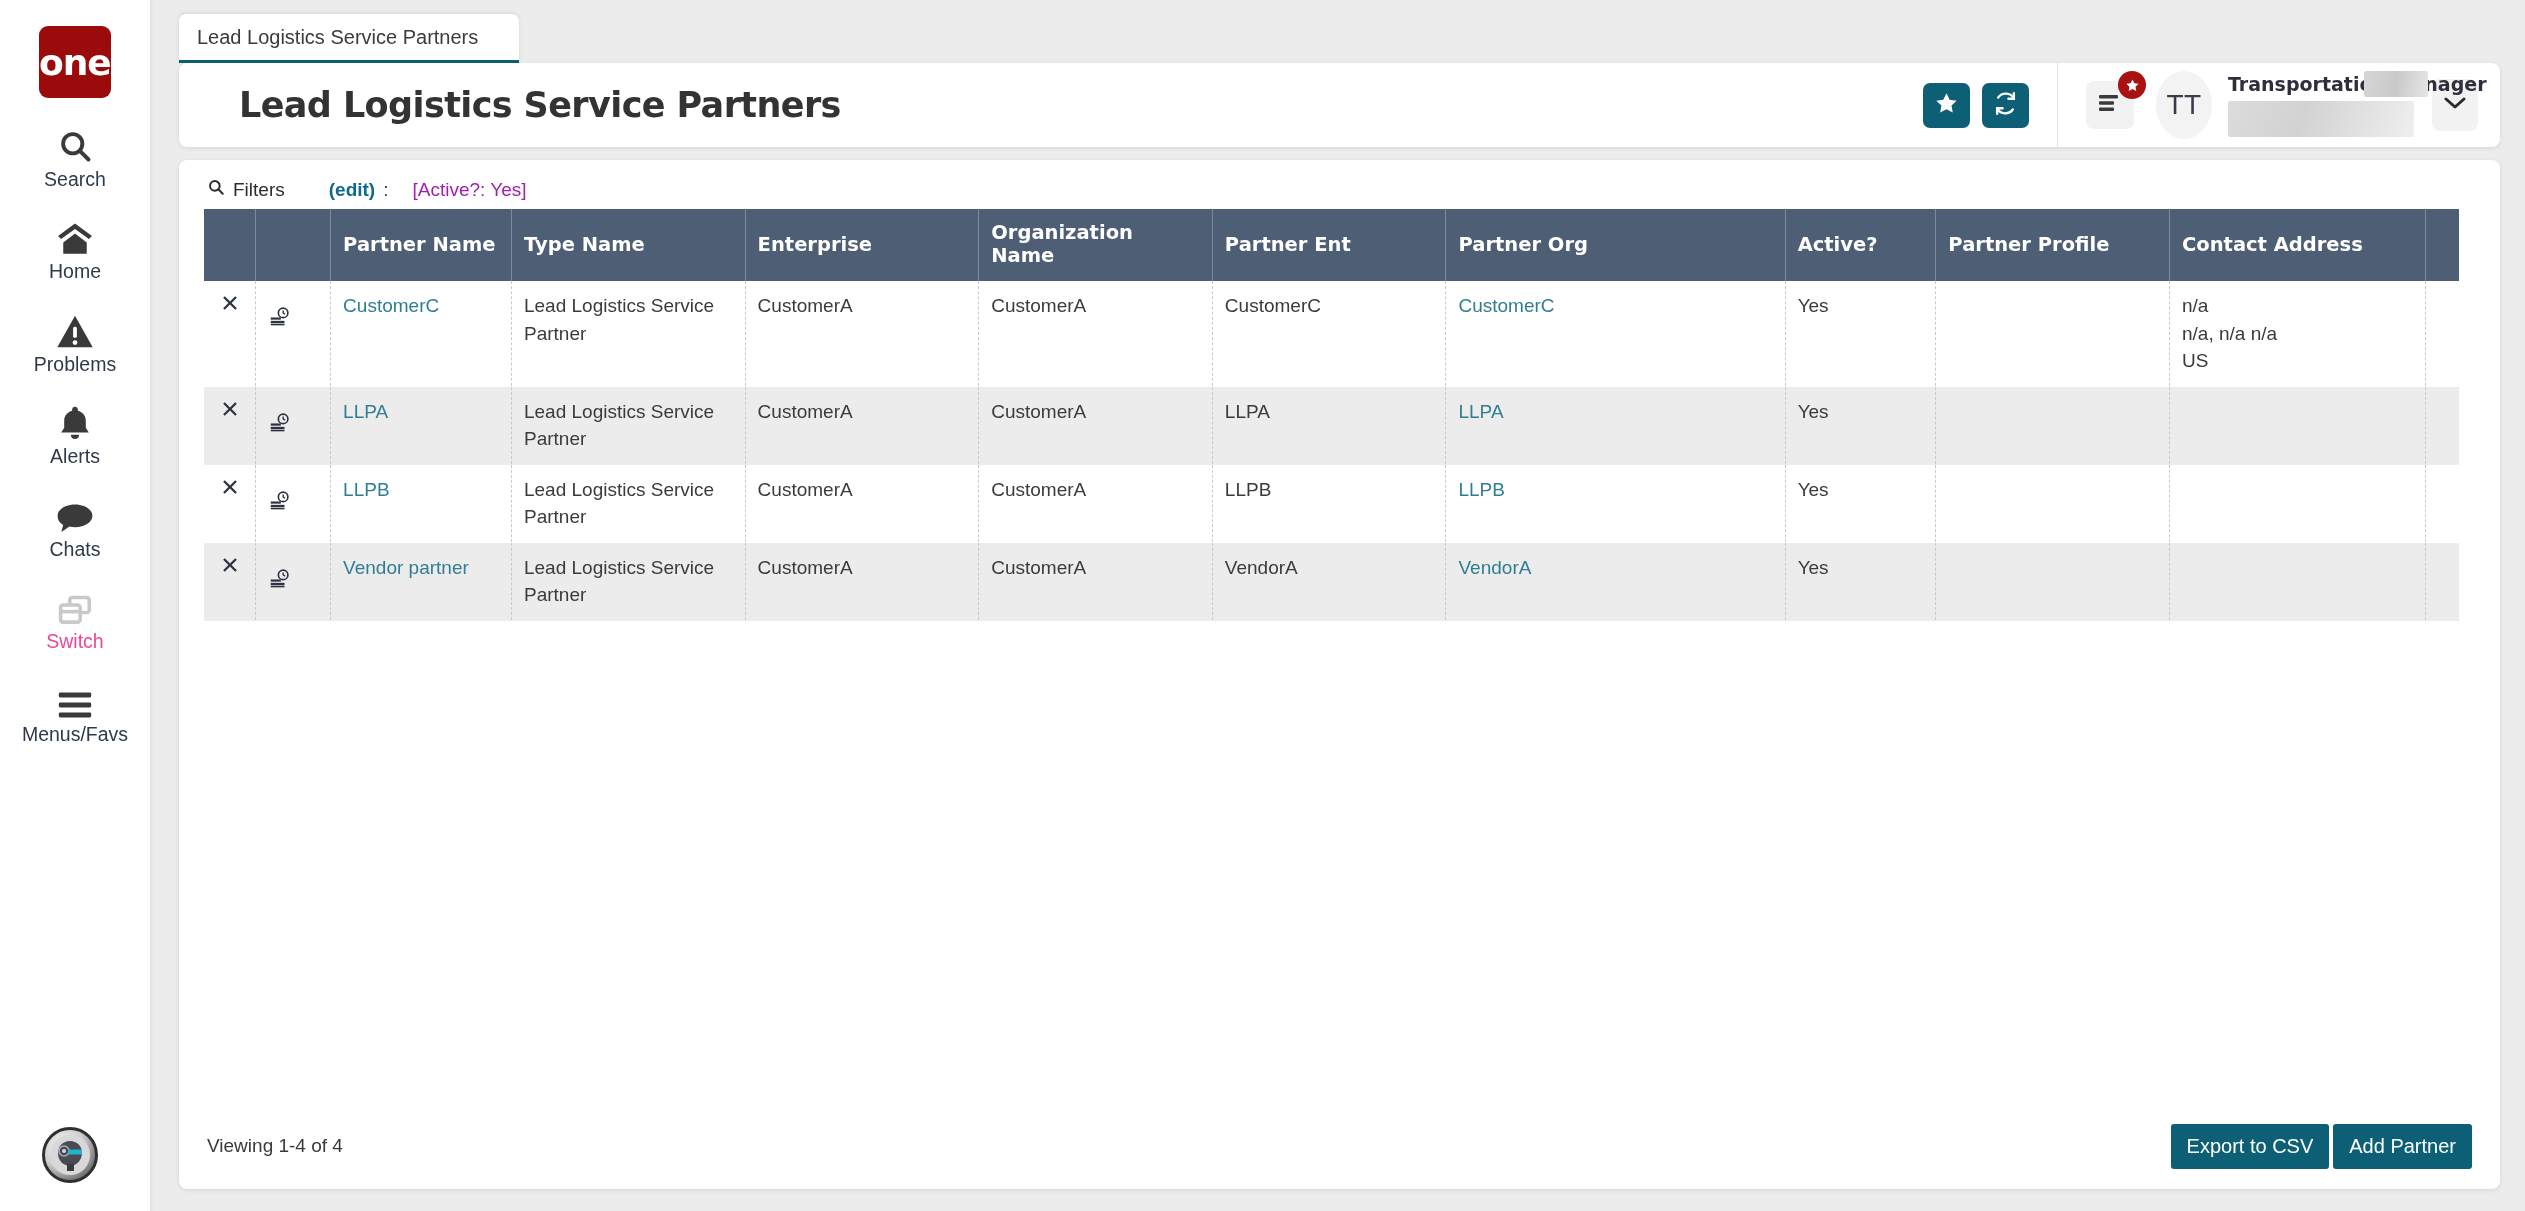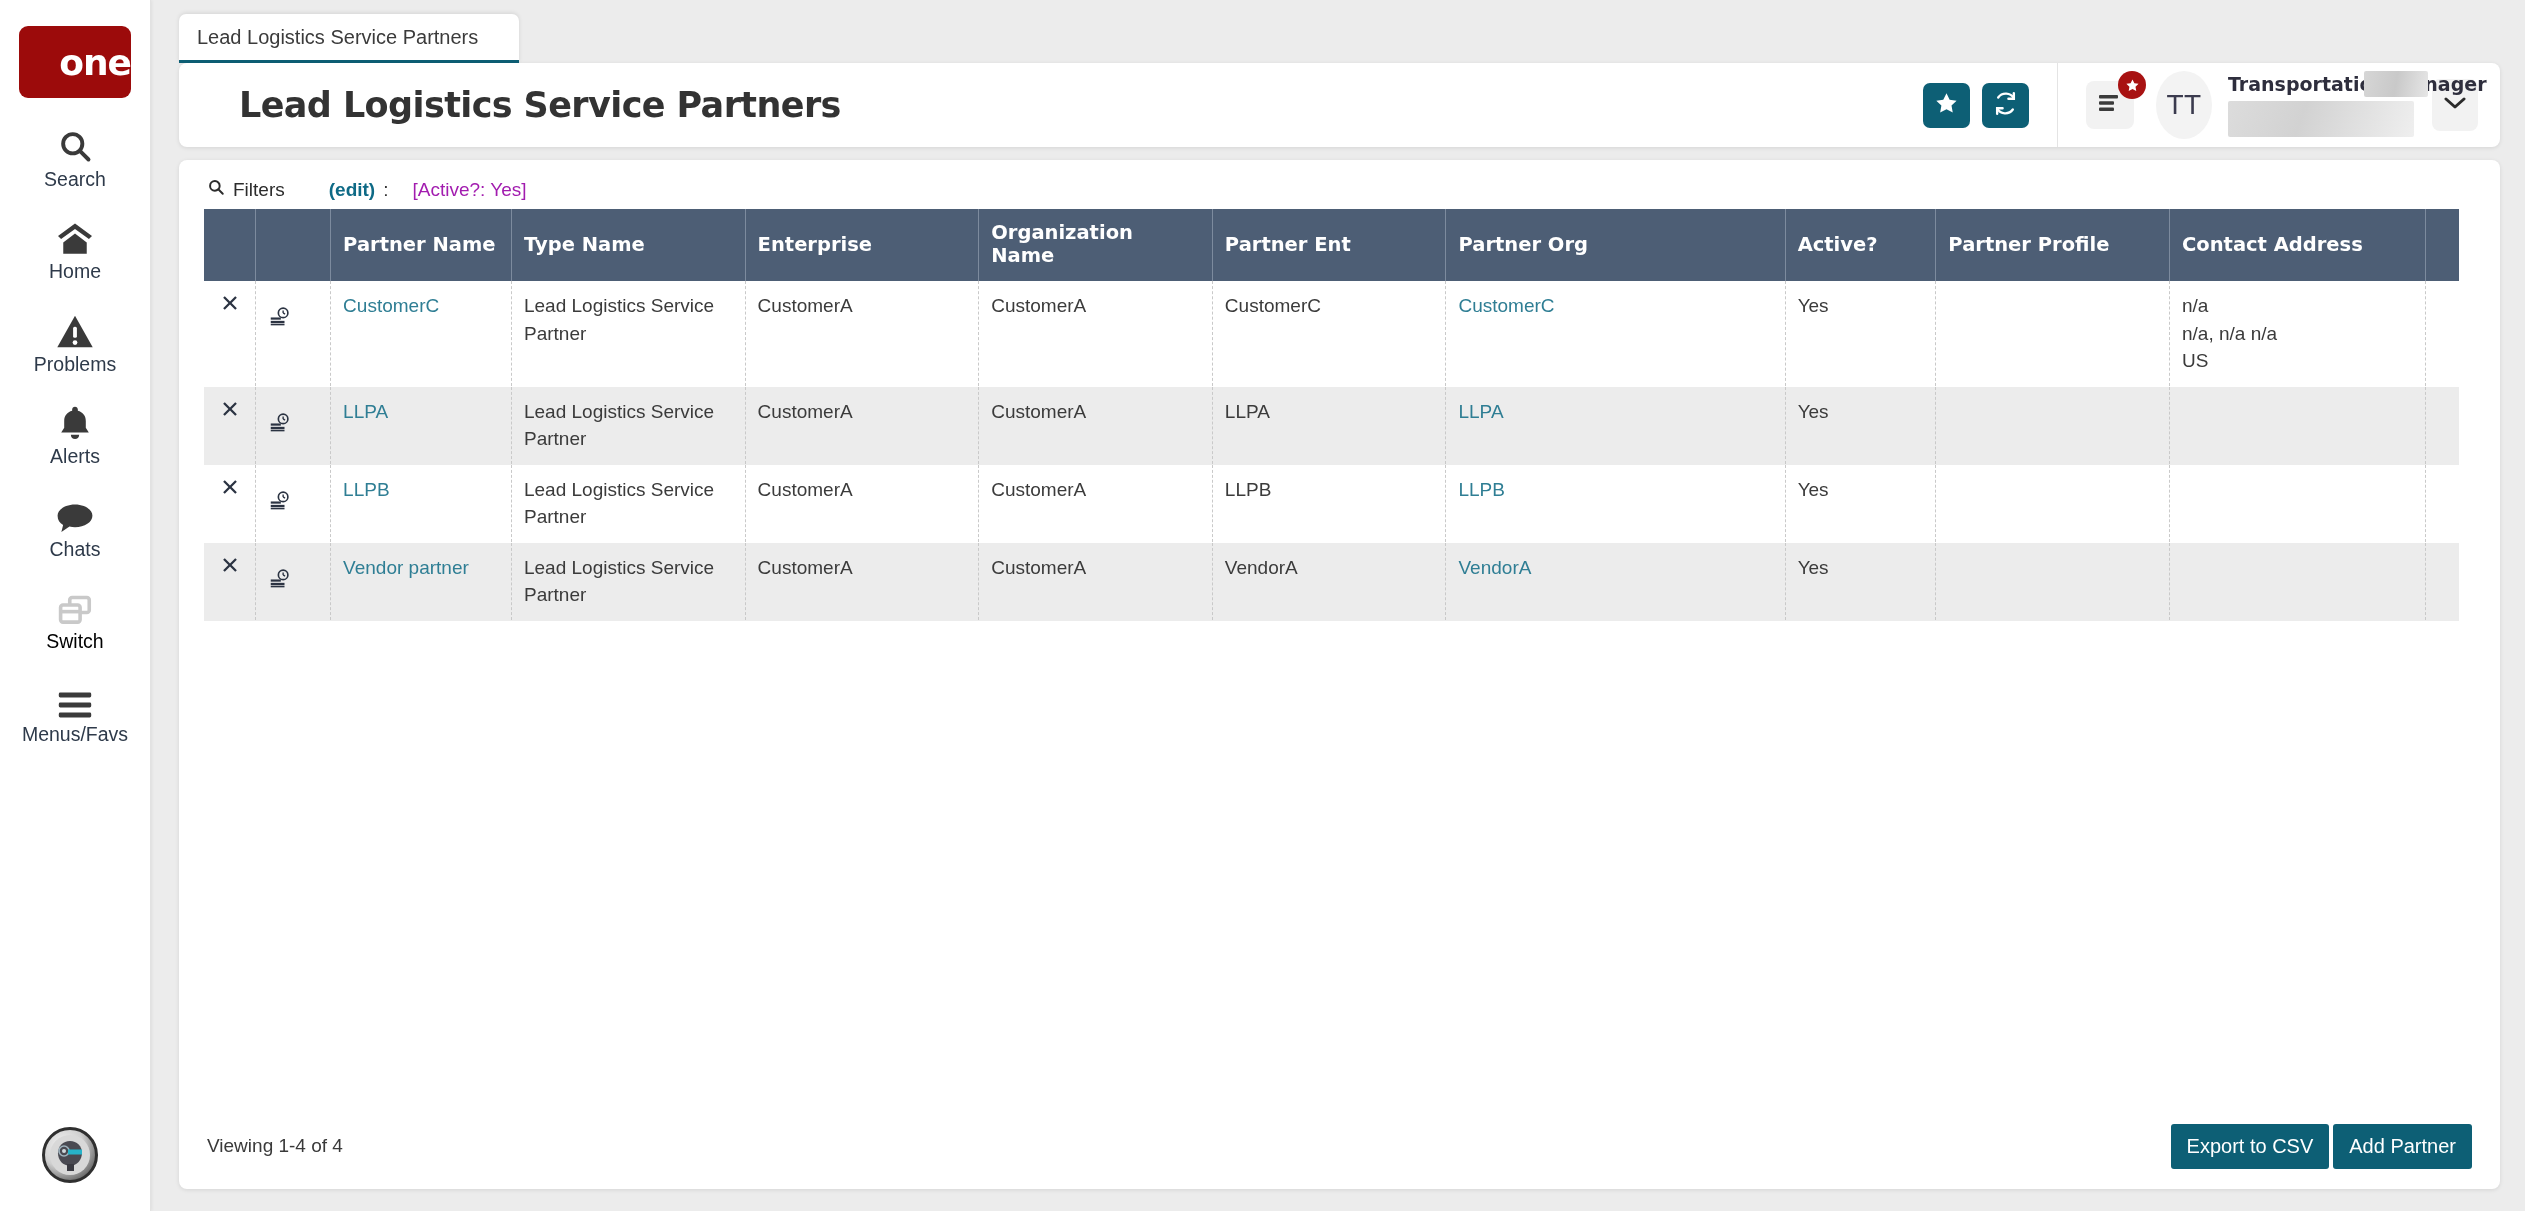--- a/index.html
+++ b/index.html
@@ -15,40 +15,40 @@
   #sidebar {
     width: 151px; height: 1211px;
     background: #ffffff;
     border-right: 1px solid #e2e2e2;
     display: flex; flex-direction: column; align-items: center;
     position: relative; flex: 0 0 151px;
     box-shadow: 1px 0 3px rgba(0,0,0,.06);
   }
   #brand-logo {
     margin-top: 26px;
-    width: 112px; height: 72px; border-radius: 9px;
+    width: 72px; height: 72px; border-radius: 9px;
     background: #9c0b0b;
-    display: flex; align-items: center; justify-content: flex-end;
+    display: flex; align-items: center; justify-content: flex-start;
     color: #fff; font-size: 36px; font-weight: 700; letter-spacing: -1px;
     font-family: "DejaVu Sans", sans-serif;
   }
   .nav-item {
     width: 151px; padding-top: 26px;
     display: flex; flex-direction: column; align-items: center;
     cursor: pointer; text-decoration: none;
   }
   .nav-item .nav-ico {
     height: 40px; display: flex; align-items: flex-end; justify-content: center;
     color: #3a3a3a;
   }
   .nav-item .nav-lbl {
     margin-top: 5px; font-size: 19.5px; color: #2e3a4a; line-height: 1.1;
   }
   .nav-item.disabled .nav-ico { color: #c9c9c9; }
-  .nav-item.disabled .nav-lbl { color: #000000; }
+  .nav-item.disabled .nav-lbl { color: #ec4899; }
   #bot-avatar {
     position: absolute; left: 42px; bottom: 28px;
     width: 56px; height: 56px; border-radius: 50%;
     background: radial-gradient(circle at 35% 32%, #f4f4f4 0%, #cfcfcf 45%, #6d6d6d 78%, #2b2b2b 100%);
     border: 3px solid #2f2f2f;
     display: flex; align-items: center; justify-content: center;
     overflow: hidden;
   }
 
   

